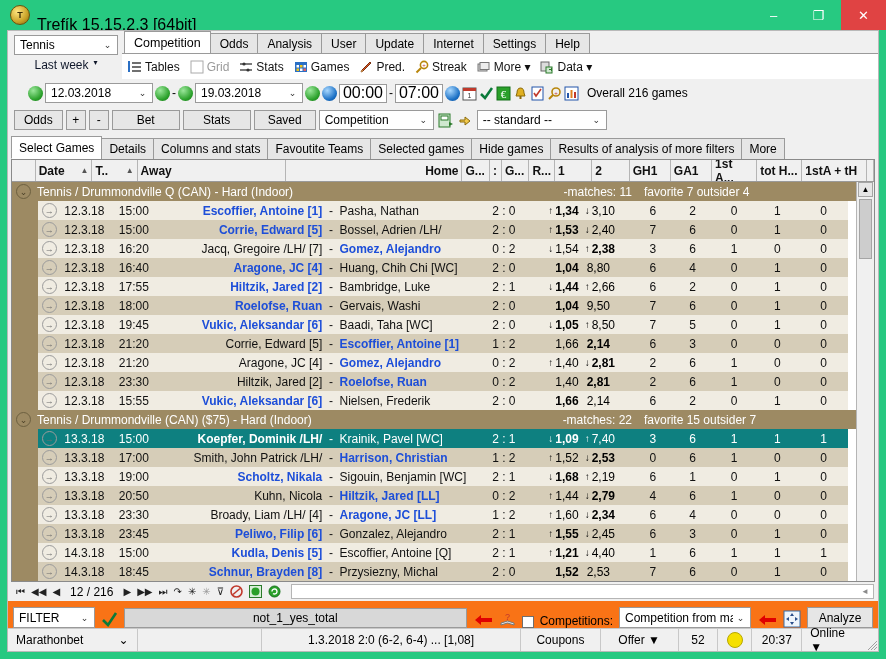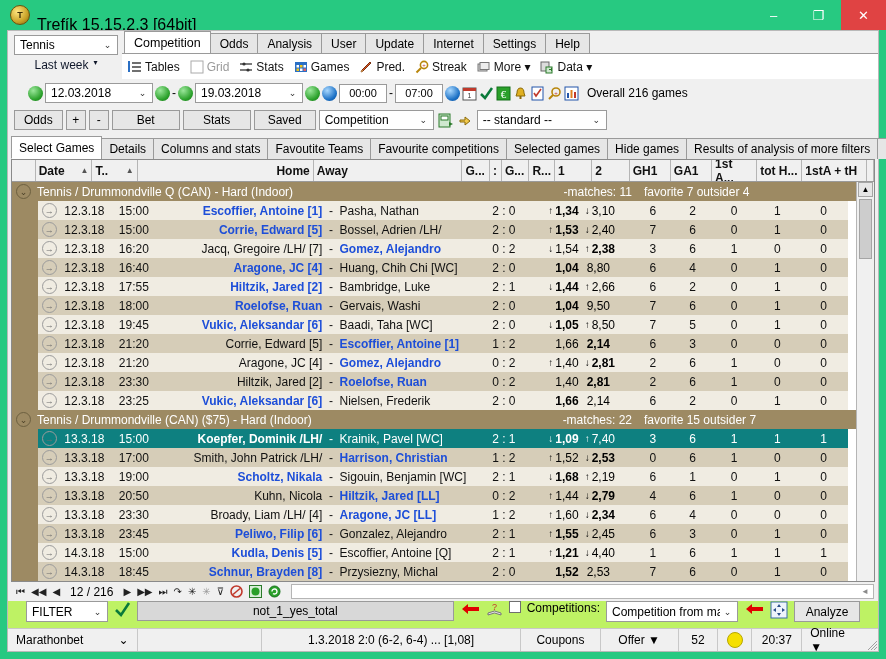--- a/index.html
+++ b/index.html
@@ -70,21 +70,21 @@
   .ic{width:14px;height:14px;display:inline-block;flex:0 0 auto;position:relative;}
   
   #datebar{height:26px;display:flex;align-items:center;gap:2px;padding:1px 0 1px 20px;background:#f0f0f0;}
   .circbtn{width:15px;height:15px;border-radius:50%;flex:0 0 auto;}
   .gleft{background:radial-gradient(circle at 35% 30%,#9be79b,#2aa02a 65%,#157015);}
   .gright{background:radial-gradient(circle at 35% 30%,#9be79b,#2aa02a 65%,#157015);}
   .bclock{background:radial-gradient(circle at 35% 30%,#a8d8ff,#1a6fc4 65%,#0d4b8f);}
   .datein{width:108px;}
   .timein{
     width:48px;height:19px;border:1px solid #9a9a9a;background:#fff;
-    display:flex;align-items:center;justify-content:center;font-size:11px;box-sizing:border-box;
+    display:flex;align-items:center;justify-content:center;font-size:16px;box-sizing:border-box;
   }
   #overall{font-size:12px;margin-left:6px;white-space:nowrap;}
   
   #oddsbar{height:26px;display:flex;align-items:center;gap:3px;padding:0 0 2px 6px;background:#f0f0f0;}
   .btn{
     height:20px;border:1px solid #9a9a9a;background:#e6e6e6;
     display:flex;align-items:center;justify-content:center;
     font-size:12px;padding:0 9px;box-sizing:border-box;white-space:nowrap;
   }
   .btn.sq{padding:0;width:20px;}
@@ -161,21 +161,21 @@
   .sbtn{width:15px;height:15px;background:#e6e6e6;border:1px solid #a5a5a5;
         display:flex;align-items:center;justify-content:center;font-size:8px;box-sizing:border-box;}
   .sthumb{width:13px;height:60px;background:#cdcdcd;border:1px solid #a5a5a5;margin-top:2px;box-sizing:border-box;}
   
   #navbar{height:19px;display:flex;align-items:center;gap:6px;padding-left:8px;background:#f0f0f0;flex:0 0 auto;}
   .nb{font-size:10px;color:#222;}
   #navpos{font-size:12px;margin:0 4px;}
   #hscrolltrack{flex:1;height:15px;border:1px solid #b5b5b5;background:#fff;margin:0 4px;display:flex;align-items:center;justify-content:flex-end;box-sizing:border-box;}
   #hscrolltrack span{font-size:8px;color:#8a8a8a;padding-right:4px;}
   
-  #filterbar{height:27px;display:flex;align-items:flex-start;gap:6px;padding:0 18px;background:#bef264;flex:0 0 auto;}
+  #filterbar{height:27px;display:flex;align-items:flex-end;gap:6px;padding:0 5px;background:#f97316;flex:0 0 auto;}
   #filterval{
     flex:1;height:20px;background:#d8d8d8;border:1px solid #9a9a9a;
     display:flex;align-items:center;justify-content:center;font-size:12px;box-sizing:border-box;
   }
   .cb{width:12px;height:12px;border:1px solid #6f6f6f;background:#fff;box-sizing:border-box;}
   
   #statusbar{height:22px;display:flex;align-items:center;background:#f0f0f0;border-top:1px solid #c8c8c8;flex:0 0 auto;}
   .sseg{height:22px;display:flex;align-items:center;justify-content:center;
         border-right:1px solid #c8c8c8;font-size:12px;padding:0 8px;box-sizing:border-box;}
   .resizer{width:14px;height:22px;display:flex;align-items:flex-end;justify-content:flex-end;}
@@ -391,23 +391,20 @@
         <div class="itab">
           <span>Details</span>
         </div>
         <div class="itab">
           <span>Columns and stats</span>
         </div>
         <div class="itab">
           <span>Favoutite Teams</span>
         </div>
         <div class="itab">
-          <span>Favourite competitions</span>
-        </div>
-        <div class="itab">
           <span>Selected games</span>
         </div>
         <div class="itab">
           <span>Hide games</span>
         </div>
         <div class="itab">
           <span>Results of analysis of more filters</span>
         </div>
         <div class="itab">
           <span>More</span>
@@ -420,25 +417,25 @@
             <span></span>
           </div>
           <div class="hc" style="width: 58px;">
             <span>Date</span>
             <span class="sa">▲</span>
           </div>
           <div class="hc" style="width: 46px;">
             <span>T..</span>
             <span class="sa">▲</span>
           </div>
+          <div class="hc" style="width: 152px;">
+            <span>Away</span>
+          </div>
           <div class="hc" style="width: 180px; justify-content: flex-end;">
             <span>Home</span>
-          </div>
-          <div class="hc" style="width: 152px;">
-            <span>Away</span>
           </div>
           <div class="hc" style="width: 28px;">
             <span>G...</span>
           </div>
           <div class="hc" style="width: 12px;">
             <span>:</span>
           </div>
           <div class="hc" style="width: 28px;">
             <span>G...</span>
           </div>
@@ -938,21 +935,21 @@
             </div>
             <div class="row odd">
               <div class="lgut"></div>
               <div class="cell arrowcell">
                 <div class="arrowcirc">→</div>
               </div>
               <div class="cell c-date">
                 <span class="blk">12.3.18</span>
               </div>
               <div class="cell c-time">
-                <span class="blk">23:25</span>
+                <span class="blk">15:55</span>
               </div>
               <div class="cell c-home">
                 <span class="red">Vukic, Aleksandar [6]</span>
               </div>
               <div class="cell c-dash">
                 <span class="blk">-</span>
               </div>
               <div class="cell c-away">
                 <span class="blk">Nielsen, Frederik</span>
               </div>

